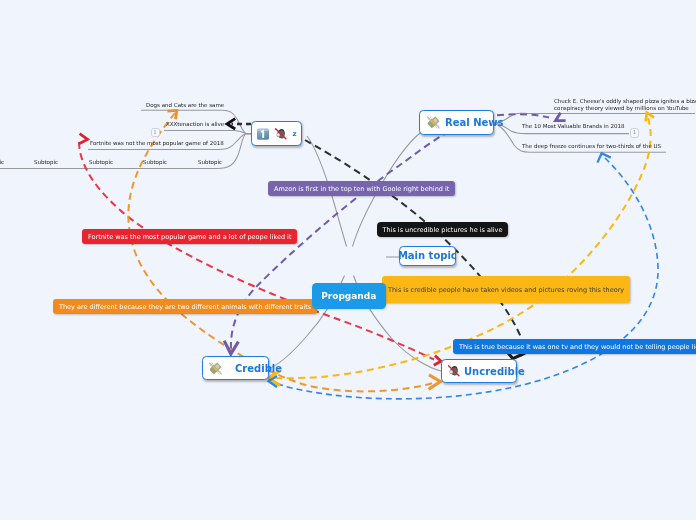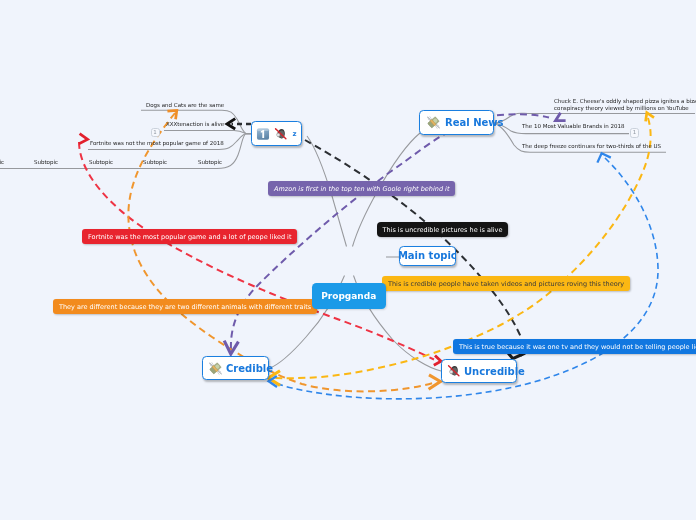--- a/index.html
+++ b/index.html
@@ -37,35 +37,35 @@
             box-shadow:1px 1px 2px rgba(0,0,0,0.13);margin-top:35px;}
   #n-center .lbl{color:#fff;font-size:9px;}
 
   
   #n-icons{left:251px;top:121px;width:51px;height:25px;padding:0 6px;gap:4px;
            justify-content:center;}
   #n-icons .lbl{font-size:7px;}
   #n-realnews{left:419px;top:110px;width:75px;height:25px;padding:0 6px;gap:4px;}
   #n-maintopic{left:398.7px;top:246.1px;width:57.3px;height:19.6px;justify-content:center;}
   
-  #n-credible{left:202px;top:356px;width:67px;height:24px;padding:0 5px;gap:3px;}
+  #n-credible{left:202px;top:356px;width:67px;height:24px;padding:0 5px;gap:12px;}
   
   #n-uncredible{left:441px;top:359px;width:76px;height:24px;padding:0 5px;gap:3px;}
   
 
   
   #c-amzon{left:268px;top:181px;height:15px;background:#7664ac;padding:0 6px;border-radius:3px;}
-  #c-amzon .lbl{color:#fff;font-style:italic;}
+  #c-amzon .lbl{color:#fff;}
   #c-uncredhe{left:377.1px;top:222.3px;height:14.5px;background:#141414;padding:0 5.4px;border-radius:4px;}
   #c-uncredhe .lbl{color:#fff;}
   #c-fortnite{left:82px;top:229px;height:15px;background:#e8242e;padding:0 6px;border-radius:3px;}
   #c-fortnite .lbl{color:#fff;}
   #c-different{left:53px;top:299px;height:15px;background:#f28b1e;padding:0 6px;border-radius:3px;}
   #c-different .lbl{color:#fff;}
-  #c-credvid{left:382px;top:276px;height:15px;background:#fbb713;padding:0 6px;border-radius:3px;}
+  #c-credvid{left:382px;top:276px;height:27px;background:#fbb713;padding:0 6px;border-radius:3px;}
   #c-credvid .lbl{color:#3a3a3a;}
   #c-truetv{left:453px;top:339px;height:15px;background:#1177e0;padding:0 6px;border-radius:3px;}
   #c-truetv .lbl{color:#fff;}
 </style>
 </head>
 <body>
 
 <div id="stage">
 
   <svg class="layer" id="wires" viewBox="0 0 696 520">

